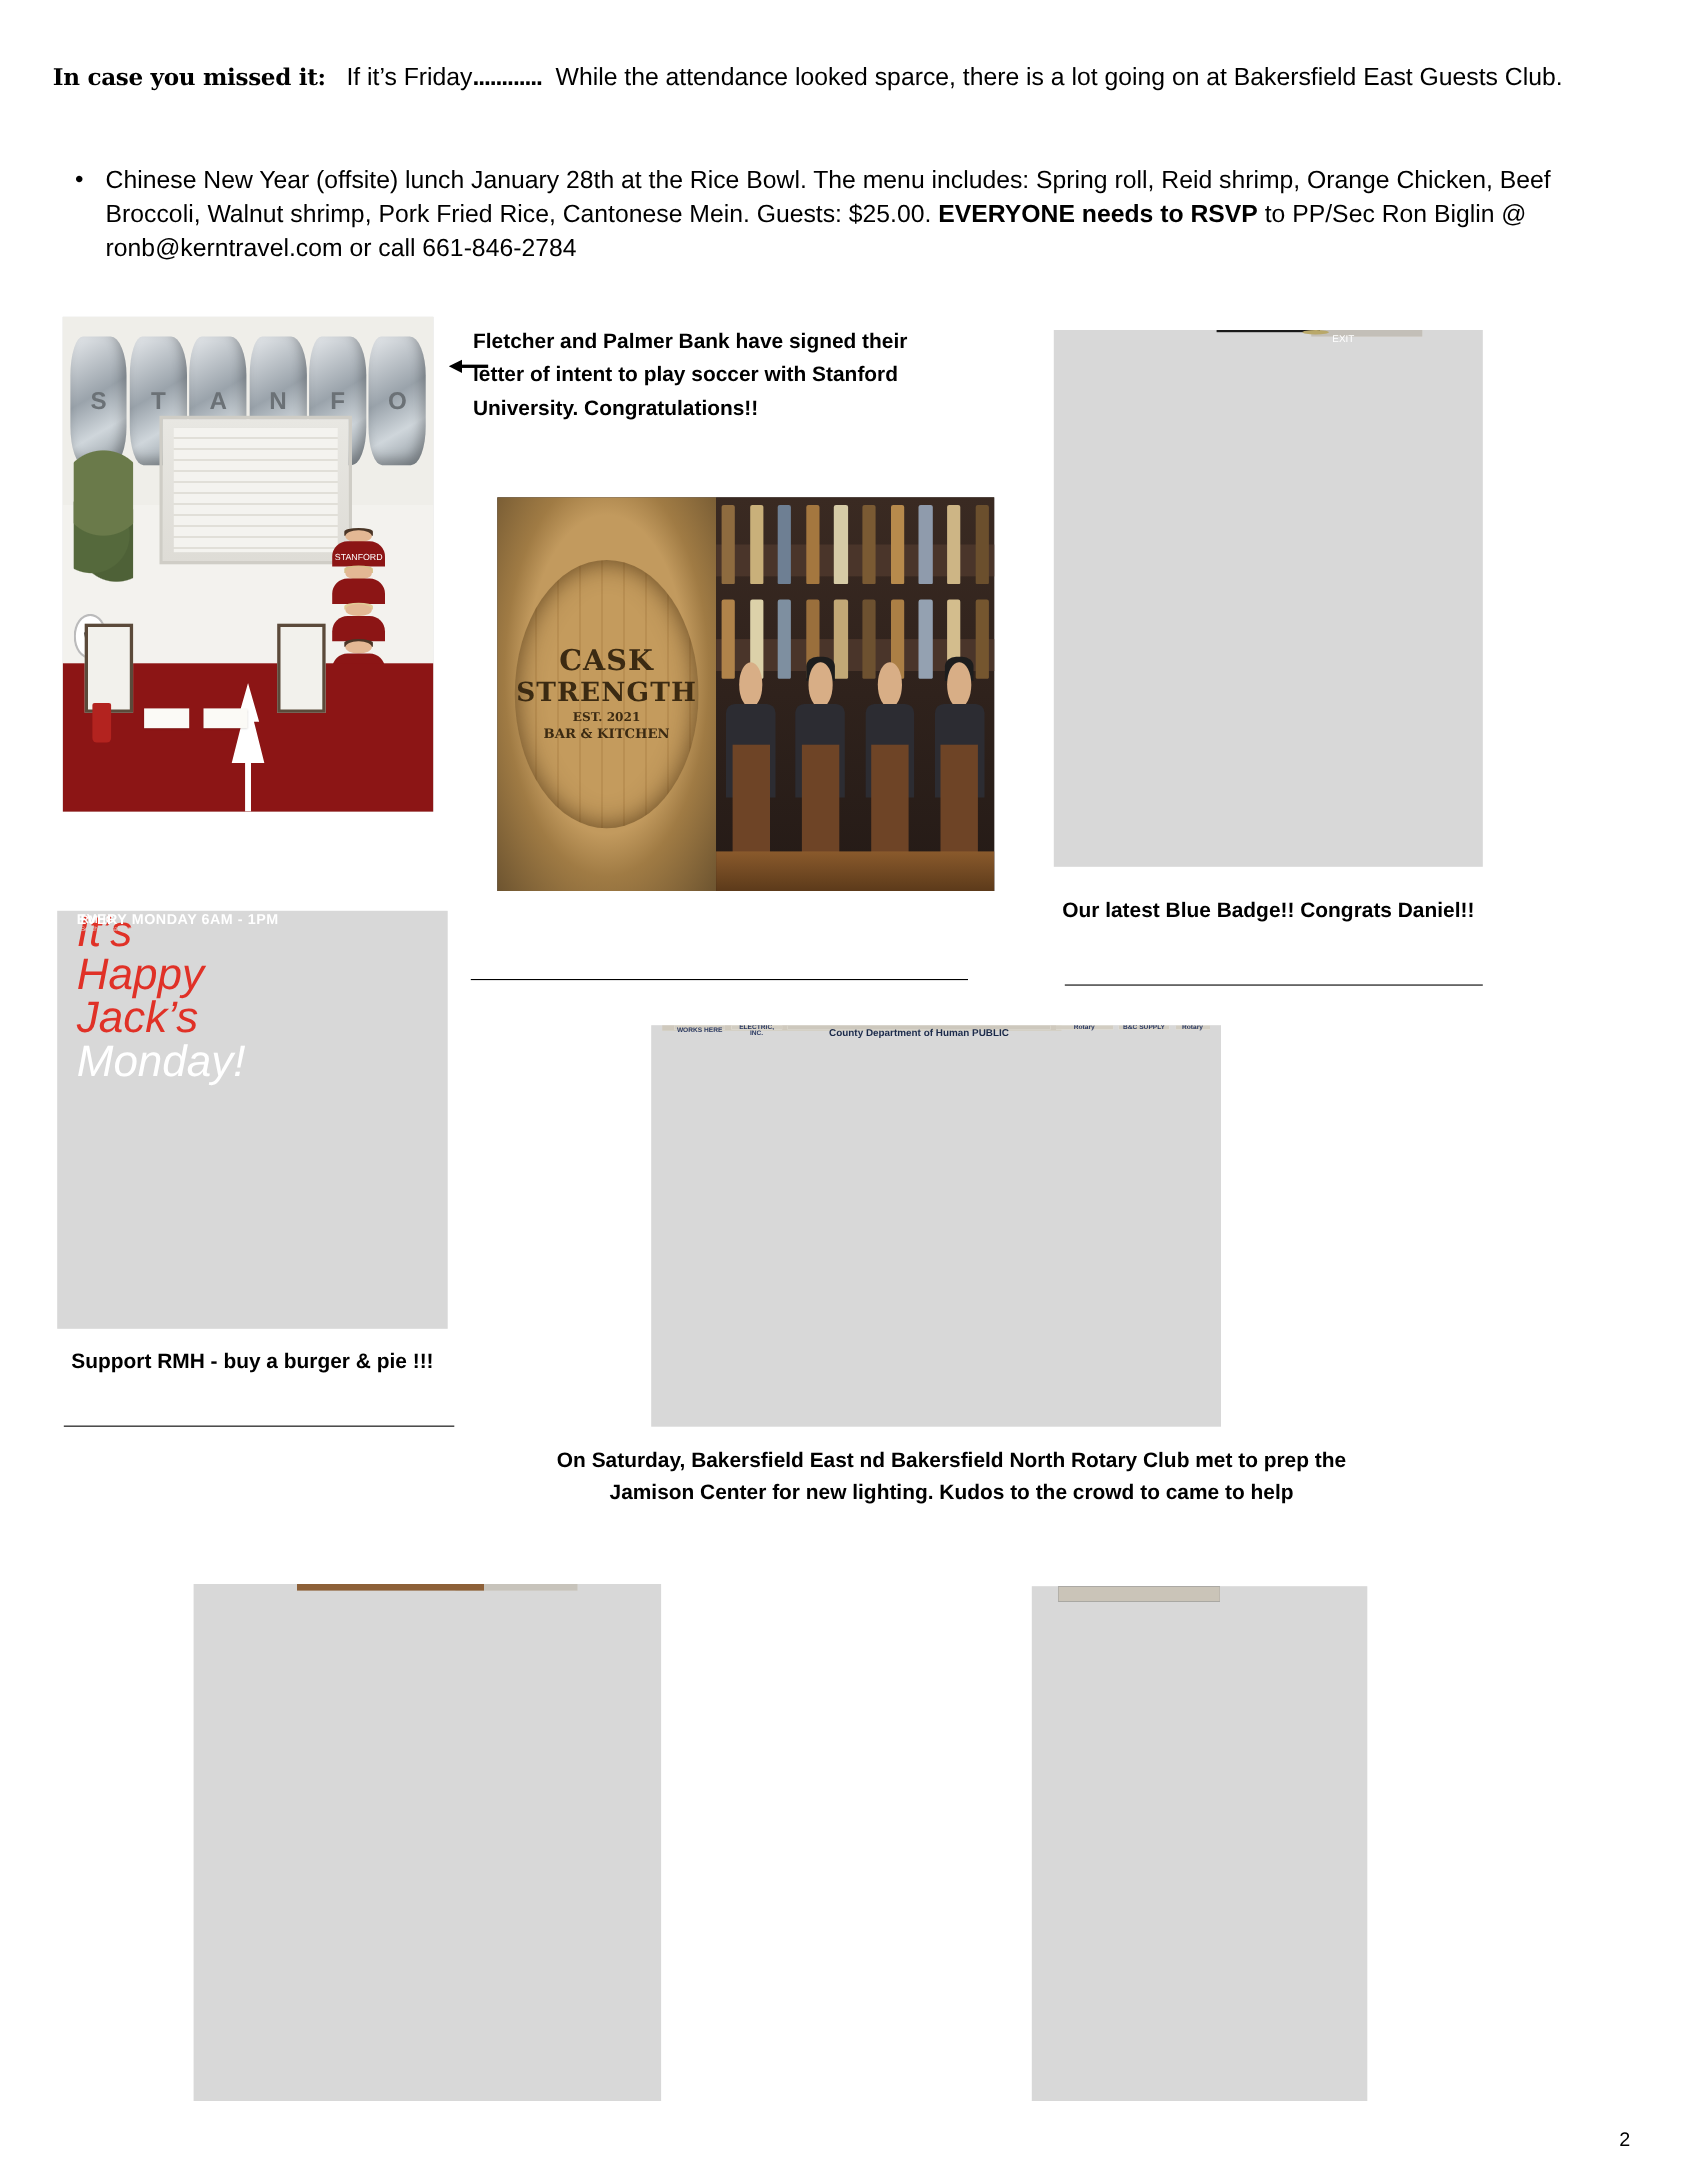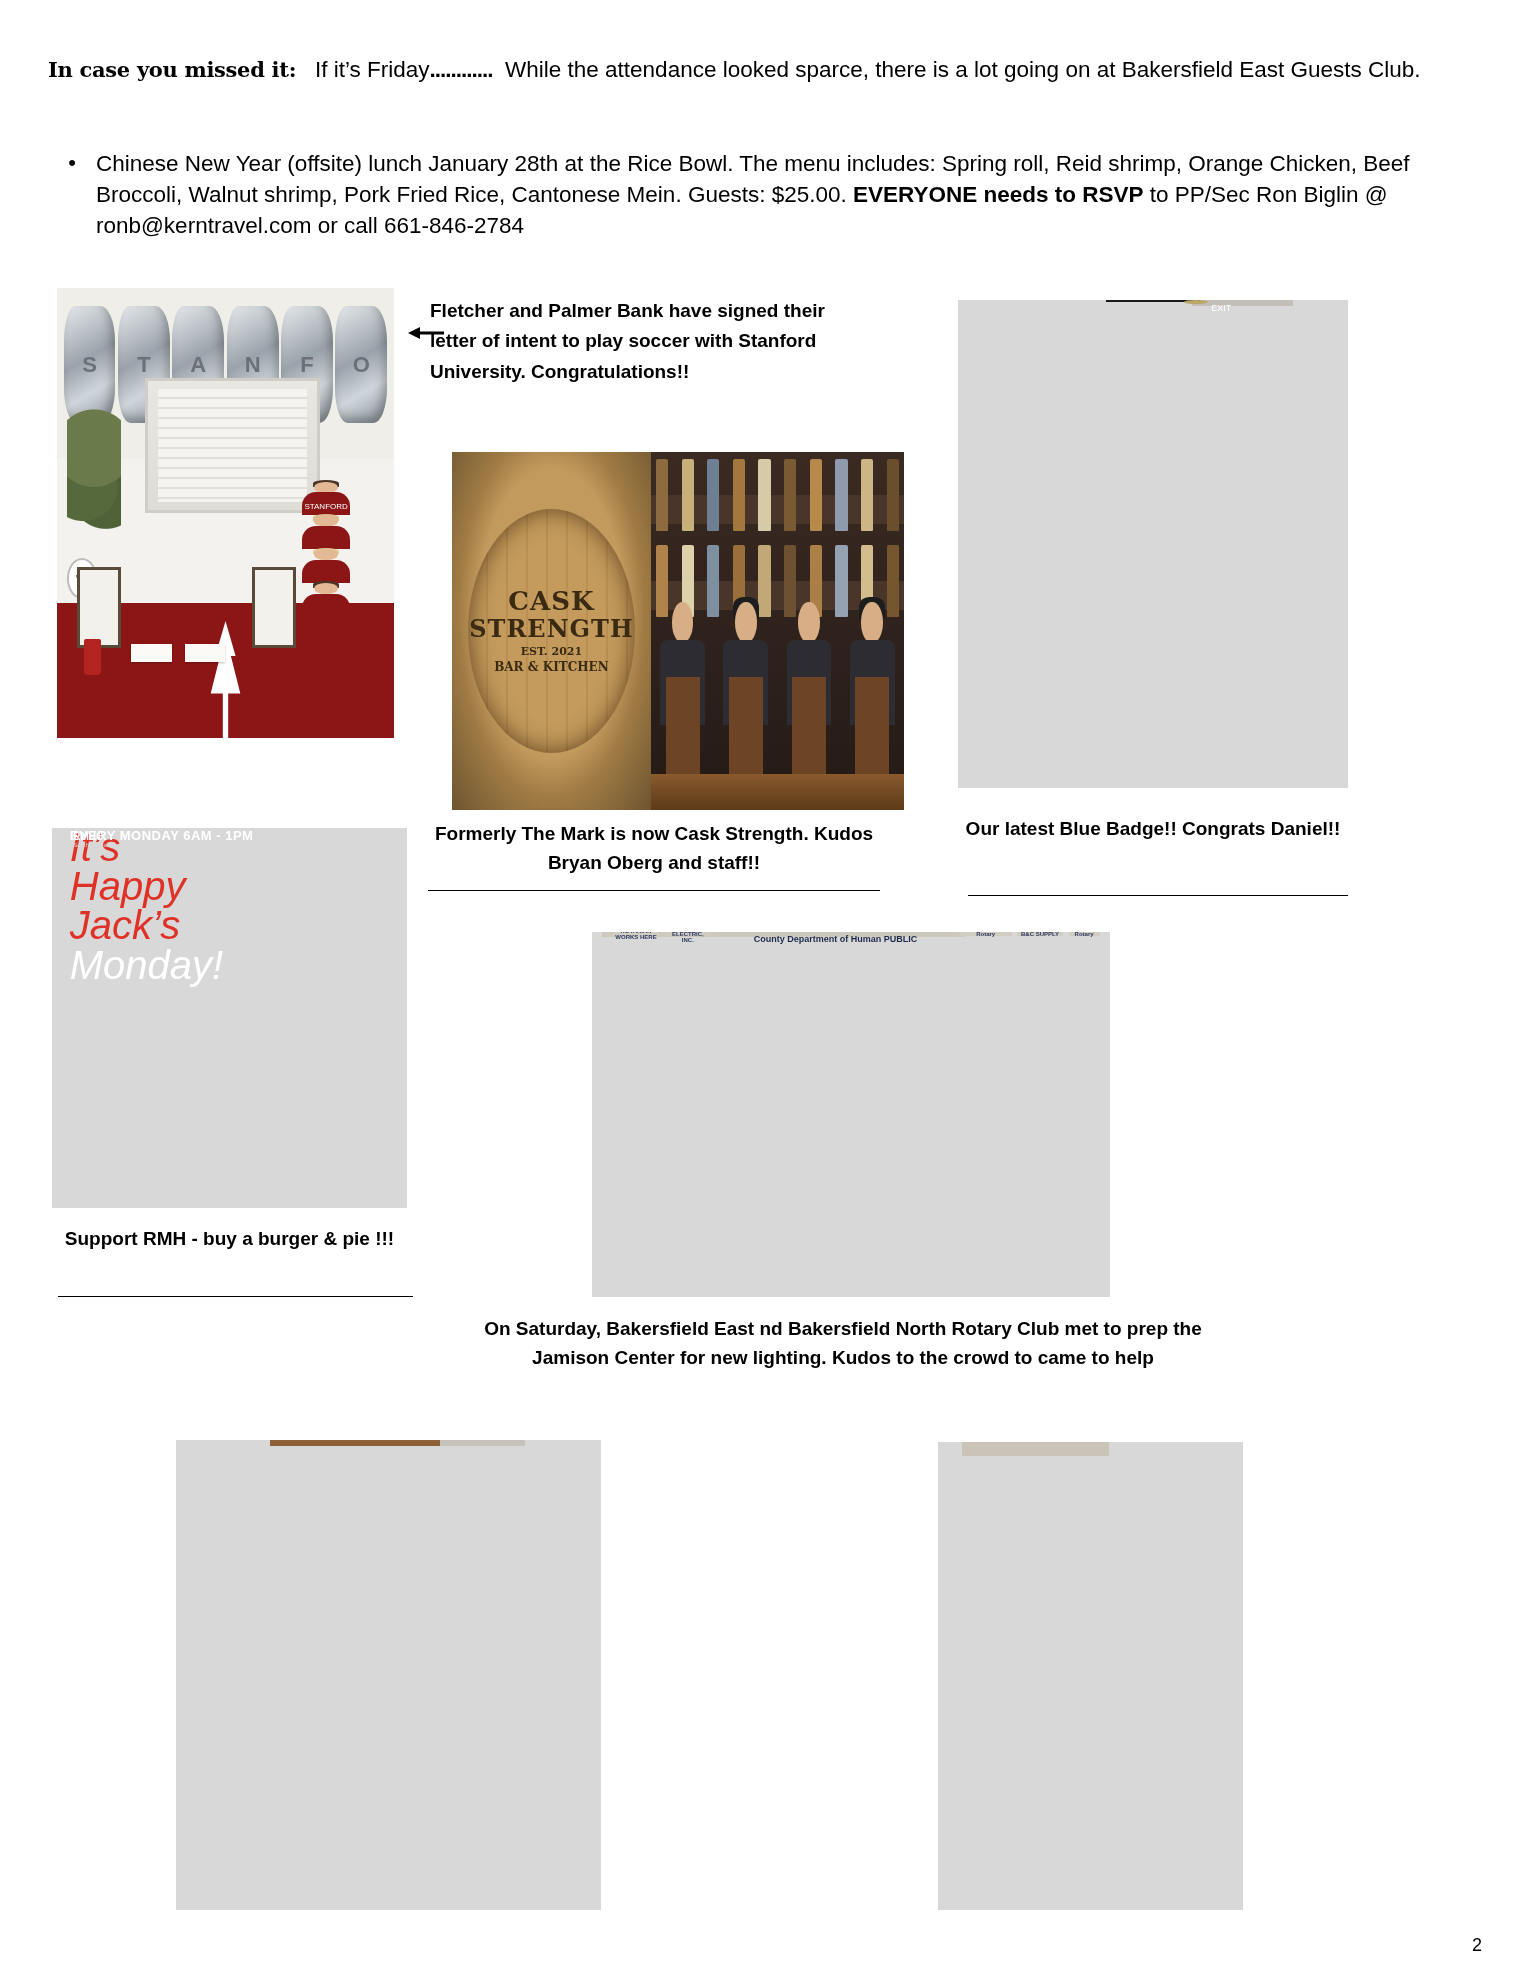--- a/index.html
+++ b/index.html
@@ -675,21 +675,20 @@
             <div class="h"></div>
             <div class="t"></div>
             <div class="ap"></div>
           </div>
         </div>
         <div class="bar-counter"></div>
       </div>
     </div>
   </div>
 
-  <div class="caption" style="left:428px; top:820px; width:452px;">Formerly The Mark is now Cask Strength.  Kudos  Bryan Oberg and staff!!</div>
   <div class="rule" style="left:428px; top:890px; width:452px;"></div>
 
   <div class="photo" id="p-badge" style="left:958px; top:300px; width:390px; height:488px;">
     <div class="inner">
       <div class="bb-ceiling"></div>
       <div class="bb-door"></div>
       <div class="bb-exit">EXIT</div>
       <div class="bb-circle"></div>
       <div class="bb-body"></div>
       <div class="bb-shirt"></div>
@@ -790,21 +789,21 @@
       <div class="jm-sign s2">6TH PRECISE ELECTRIC, INC.</div>
       <div class="jm-sign s3">Rotary</div>
       <div class="jm-sign s4">B&amp;C SUPPLY</div>
       <div class="jm-sign s5">Rotary</div>
       <div class="jm-curb"></div>
       <div class="jm-road"></div>
       <div class="jm-leaves"></div>
     </div>
   </div>
 
-  <div class="caption" style="left:473px; top:1315px; width:740px;">On Saturday, Bakersfield East nd Bakersfield North Rotary Club met to prep the Jamison Center for new lighting.  Kudos to the crowd to came to help</div>
+  <div class="caption" style="left:495px; top:1315px; width:740px;">On Saturday, Bakersfield East nd Bakersfield North Rotary Club met to prep the Jamison Center for new lighting.  Kudos to the crowd to came to help</div>
 
   <div class="photo" id="p-president" style="left:176px; top:1440px; width:425px; height:470px;">
     <div class="inner">
       <div class="pr-wall"></div>
       <div class="pr-door"></div>
       <div class="pr-sign"></div>
       <div class="pr-flag-l"></div>
       <div class="pr-flag-r"></div>
       <div class="pr-person-hair"></div>
       <div class="pr-person-head"></div>

